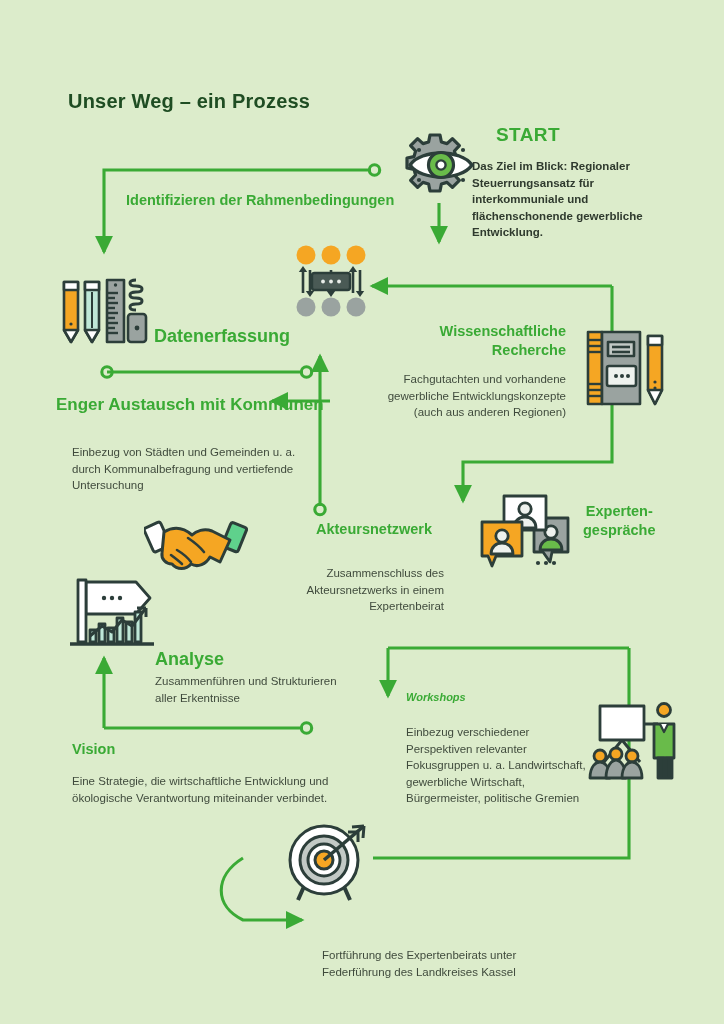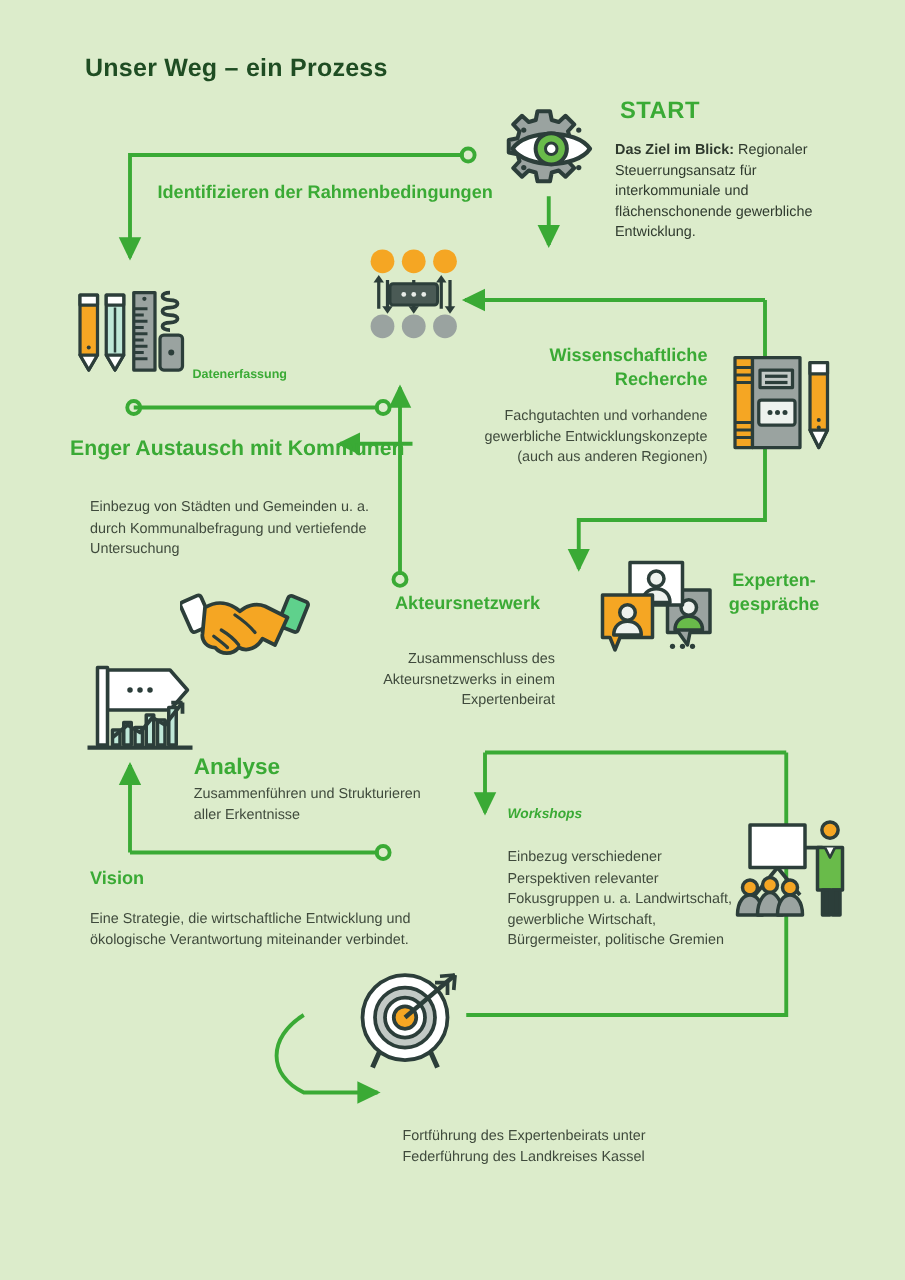--- a/index.html
+++ b/index.html
@@ -3,44 +3,44 @@
 <meta charset="utf-8">
 <style>
   html,body{margin:0;padding:0;}
   body{
     width:724px;height:1024px;
     background:#dceccb;
     font-family:"Liberation Sans", sans-serif;
     overflow:hidden;
     position:relative;
   }
-  #stage{position:absolute;inset:0;}
+  #stage{position:absolute;inset:0;margin-top:46px;}
   .abs{position:absolute;}
   .svg-layer{position:absolute;left:0;top:0;width:724px;height:1024px;pointer-events:none;}
 
   .title{
     left:68px;top:44px;
     font-size:20px;font-weight:bold;color:#1f4d23;letter-spacing:.2px;
   }
   .head-green{
     color:#3aaa35;font-weight:bold;
   }
   .body-txt{
     color:#3f4a3c;font-size:11.5px;line-height:16.5px;
   }
   .body-dark{color:#2f3a2e;}
 
   
   #start-label{left:496px;top:78px;font-size:19px;letter-spacing:.4px;}
-  #start-body{left:492px;top:112px;width:196px;}
+  #start-body{left:472px;top:112px;width:196px;font-weight:bold;}
   #start-body b{color:#2f3a2e;}
 
   #identify-label{left:126px;top:145px;font-size:14.5px;line-height:19px;}
 
-  #datener-label{left:154px;top:294px;font-size:10px;}
+  #datener-label{left:154px;top:280px;font-size:18px;}
 
   #wiss-label{left:420px;top:276px;font-size:14.5px;line-height:19px;text-align:right;width:146px;}
   #wiss-body{left:358px;top:325px;width:208px;text-align:right;}
 
   #enger-label{left:56px;top:349px;font-size:17px;line-height:19px;text-align:right;}
   #enger-body{left:72px;top:398px;width:232px;}
 
   #akteurs-label{left:316px;top:475px;font-size:14.5px;}
   #akteurs-body{left:292px;top:519px;width:152px;text-align:right;}
 

